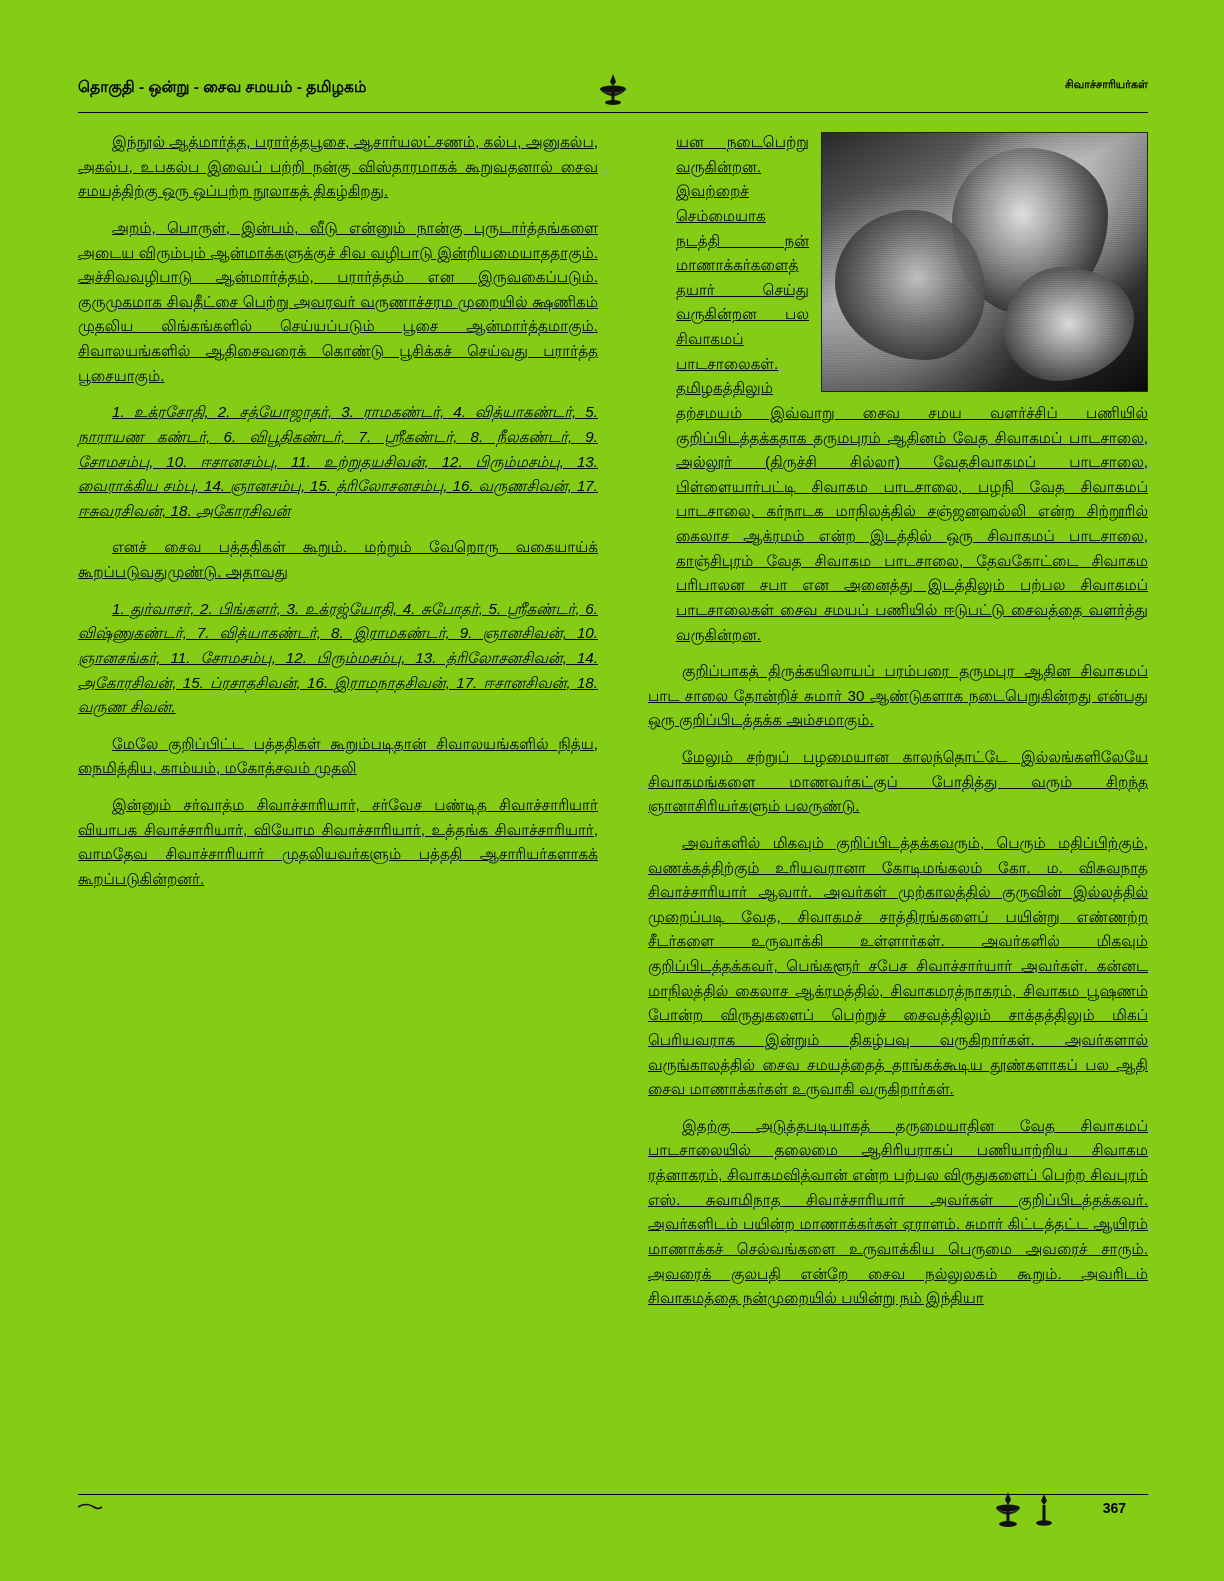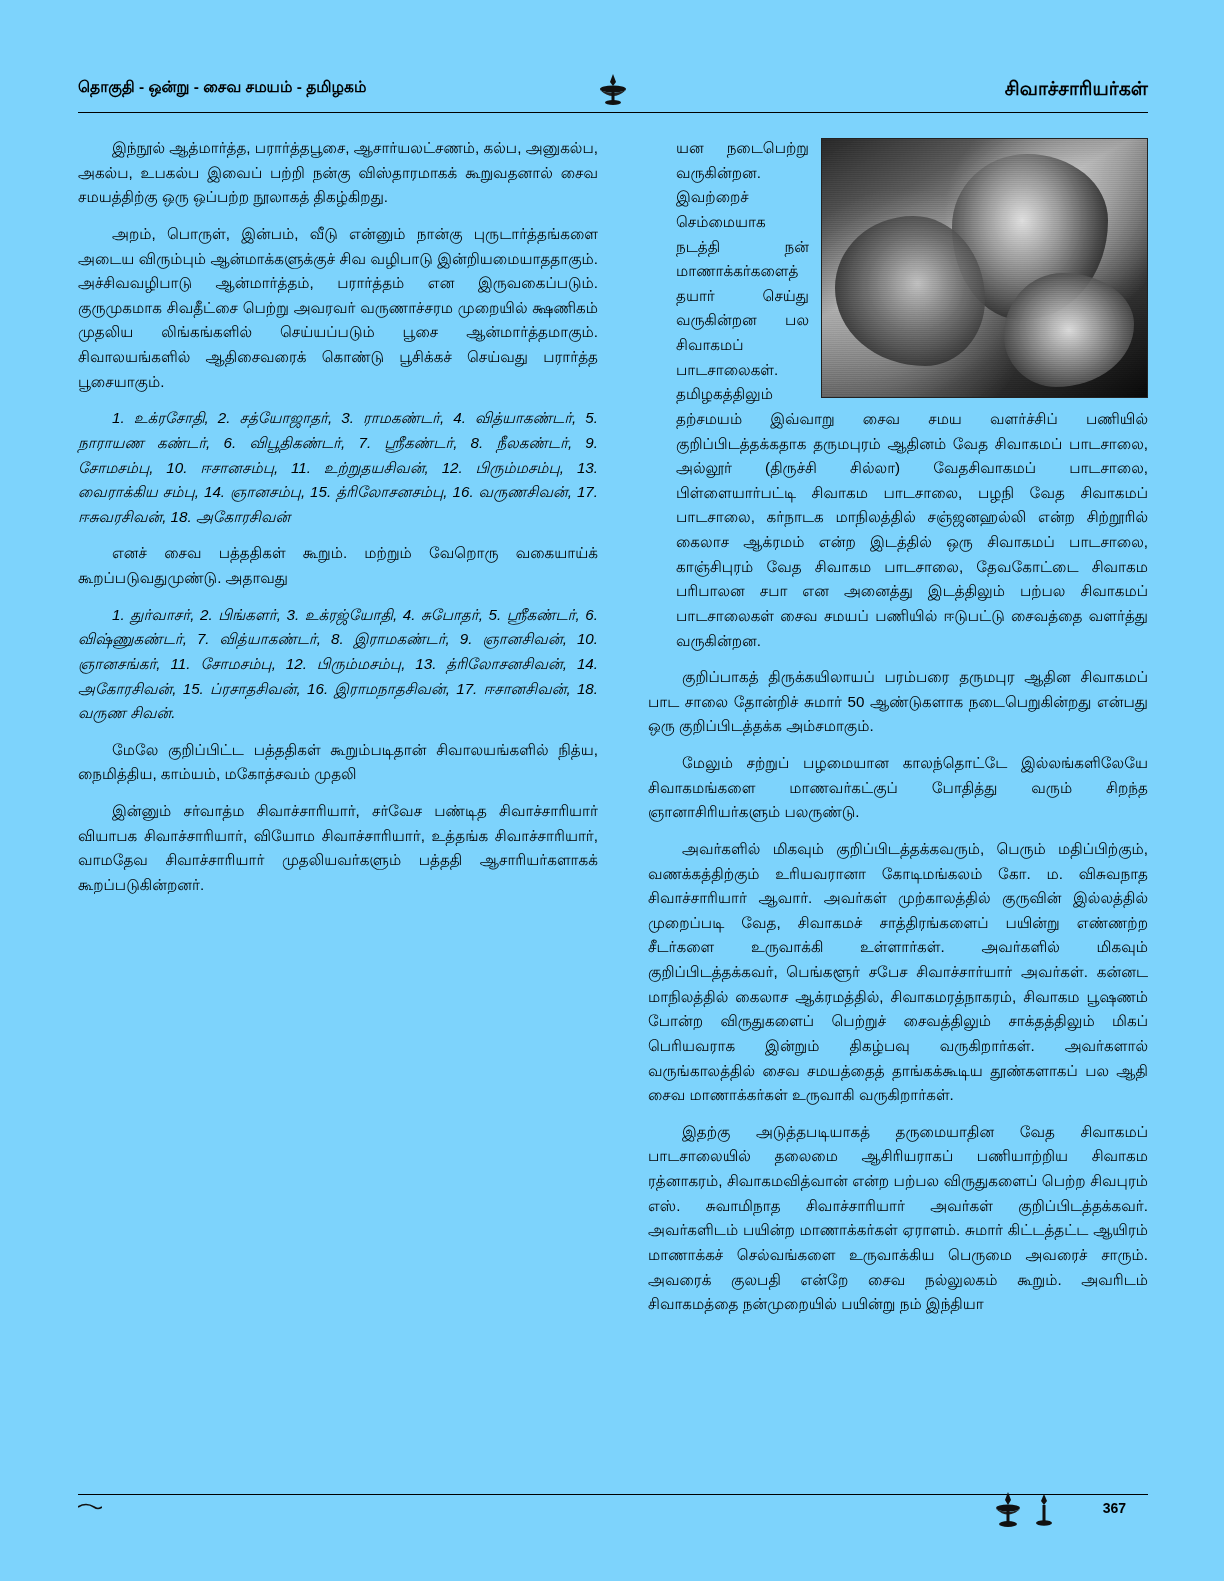--- a/index.html
+++ b/index.html
@@ -14,21 +14,21 @@
     color: #000000;
     position: relative;
     overflow: hidden;
   }
 
   .page {
     position: absolute;
     left: 0; top: 0;
     width: 1224px;
     height: 1581px;
-    background: #7dd3fc;
+    background: #84cc16;
   }
 
   
   .header {
     position: absolute;
     left: 78px;
     top: 72px;
     width: 1070px;
     height: 38px;
   }
@@ -38,21 +38,21 @@
     top: 6px;
     font-size: 15.5px;
     font-weight: bold;
     letter-spacing: 0px;
     white-space: nowrap;
   }
   .header-right {
     position: absolute;
     right: 0;
     top: 6px;
-    font-size: 19px;
+    font-size: 11px;
     font-weight: bold;
     white-space: nowrap;
   }
   .header-ornament {
     position: absolute;
     left: 50%;
     top: 0px;
     transform: translateX(-50%);
     width: 60px;
     height: 34px;
@@ -62,26 +62,27 @@
     left: 78px;
     top: 112px;
     width: 1070px;
     height: 1px;
     background: #000;
   }
 
   
   .col {
     position: absolute;
-    top: 136px;
+    top: 130px;
     width: 520px;
     font-size: 15.2px;
     line-height: 1.62;
     text-align: justify;
     text-justify: inter-word;
+    text-decoration: underline;
   }
   .col-left { left: 78px; }
   .col-right { left: 648px; width: 500px; }
 
   .col p {
     margin: 0 0 12px 0;
     text-indent: 34px;
   }
   .col p.noindent { text-indent: 0; margin-left: 28px; }
 
@@ -222,21 +223,21 @@
   <div class="col col-right">
     <div class="photo-wrap">
       <div class="photo">
         <div class="blobA"></div>
         <div class="blobB"></div>
         <div class="blobC"></div>
         <div class="grain"></div>
       </div>
     </div>
     <p class="noindent">யன நடைபெற்று வருகின்றன. இவற்றைச் செம்மையாக நடத்தி நன் மாணாக்கர்களைத் தயார் செய்து வருகின்றன பல சிவாகமப் பாடசாலைகள். தமிழகத்திலும் தற்சமயம் இவ்வாறு சைவ சமய வளர்ச்சிப் பணியில் குறிப்பிடத்தக்கதாக தருமபுரம் ஆதினம் வேத சிவாகமப் பாடசாலை, அல்லூர் (திருச்சி சில்லா) வேதசிவாகமப் பாடசாலை, பிள்ளையார்பட்டி சிவாகம பாடசாலை, பழநி வேத சிவாகமப் பாடசாலை, கர்நாடக மாநிலத்தில் சஞ்ஜனஹல்லி என்ற சிற்றூரில் கைலாச ஆக்ரமம் என்ற இடத்தில் ஒரு சிவாகமப் பாடசாலை, காஞ்சிபுரம் வேத சிவாகம பாடசாலை, தேவகோட்டை சிவாகம பரிபாலன சபா என அனைத்து இடத்திலும் பற்பல சிவாகமப் பாடசாலைகள் சைவ சமயப் பணியில் ஈடுபட்டு சைவத்தை வளர்த்து வருகின்றன.</p>
-    <p>குறிப்பாகத் திருக்கயிலாயப் பரம்பரை தருமபுர ஆதின சிவாகமப் பாட சாலை தோன்றிச் சுமார் 50 ஆண்டுகளாக நடைபெறுகின்றது என்பது ஒரு குறிப்பிடத்தக்க அம்சமாகும்.</p>
+    <p>குறிப்பாகத் திருக்கயிலாயப் பரம்பரை தருமபுர ஆதின சிவாகமப் பாட சாலை தோன்றிச் சுமார் 30 ஆண்டுகளாக நடைபெறுகின்றது என்பது ஒரு குறிப்பிடத்தக்க அம்சமாகும்.</p>
     <p>மேலும் சற்றுப் பழமையான காலந்தொட்டே இல்லங்களிலேயே சிவாகமங்களை மாணவர்கட்குப் போதித்து வரும் சிறந்த ஞானாசிரியர்களும் பலருண்டு.</p>
     <p>அவர்களில் மிகவும் குறிப்பிடத்தக்கவரும், பெரும் மதிப்பிற்கும், வணக்கத்திற்கும் உரியவரானா கோடிமங்கலம் கோ. ம. விசுவநாத சிவாச்சாரியார் ஆவார். அவர்கள் முற்காலத்தில் குருவின் இல்லத்தில் முறைப்படி வேத, சிவாகமச் சாத்திரங்களைப் பயின்று எண்ணற்ற சீடர்களை உருவாக்கி உள்ளார்கள். அவர்களில் மிகவும் குறிப்பிடத்தக்கவர், பெங்களூர் சபேச சிவாச்சார்யார் அவர்கள். கன்னட மாநிலத்தில் கைலாச ஆக்ரமத்தில், சிவாகமரத்நாகரம், சிவாகம பூஷணம் போன்ற விருதுகளைப் பெற்றுச் சைவத்திலும் சாக்தத்திலும் மிகப் பெரியவராக இன்றும் திகழ்பவு வருகிறார்கள். அவர்களால் வருங்காலத்தில் சைவ சமயத்தைத் தாங்கக்கூடிய தூண்களாகப் பல ஆதி சைவ மாணாக்கர்கள் உருவாகி வருகிறார்கள்.</p>
     <p>இதற்கு அடுத்தபடியாகத் தருமையாதின வேத சிவாகமப் பாடசாலையில் தலைமை ஆசிரியராகப் பணியாற்றிய சிவாகம ரத்னாகரம், சிவாகமவித்வான் என்ற பற்பல விருதுகளைப் பெற்ற சிவபுரம் எஸ். சுவாமிநாத சிவாச்சாரியார் அவர்கள் குறிப்பிடத்தக்கவர். அவர்களிடம் பயின்ற மாணாக்கர்கள் ஏராளம். சுமார் கிட்டத்தட்ட ஆயிரம் மாணாக்கச் செல்வங்களை உருவாக்கிய பெருமை அவரைச் சாரும். அவரைக் குலபதி என்றே சைவ நல்லுலகம் கூறும். அவரிடம் சிவாகமத்தை நன்முறையில் பயின்று நம் இந்தியா</p>
   </div>
 
   <div class="footer-rule"></div>
   <div class="footer">
     <div class="footer-tail-left">
       <svg class="ornament-svg" width="24" height="10" viewBox="0 0 24 10" xmlns="http://www.w3.org/2000/svg">
         <path d="M0 5 Q8 0 16 5 Q20 8 24 5" stroke="#111" stroke-width="1.6" fill="none"></path>

